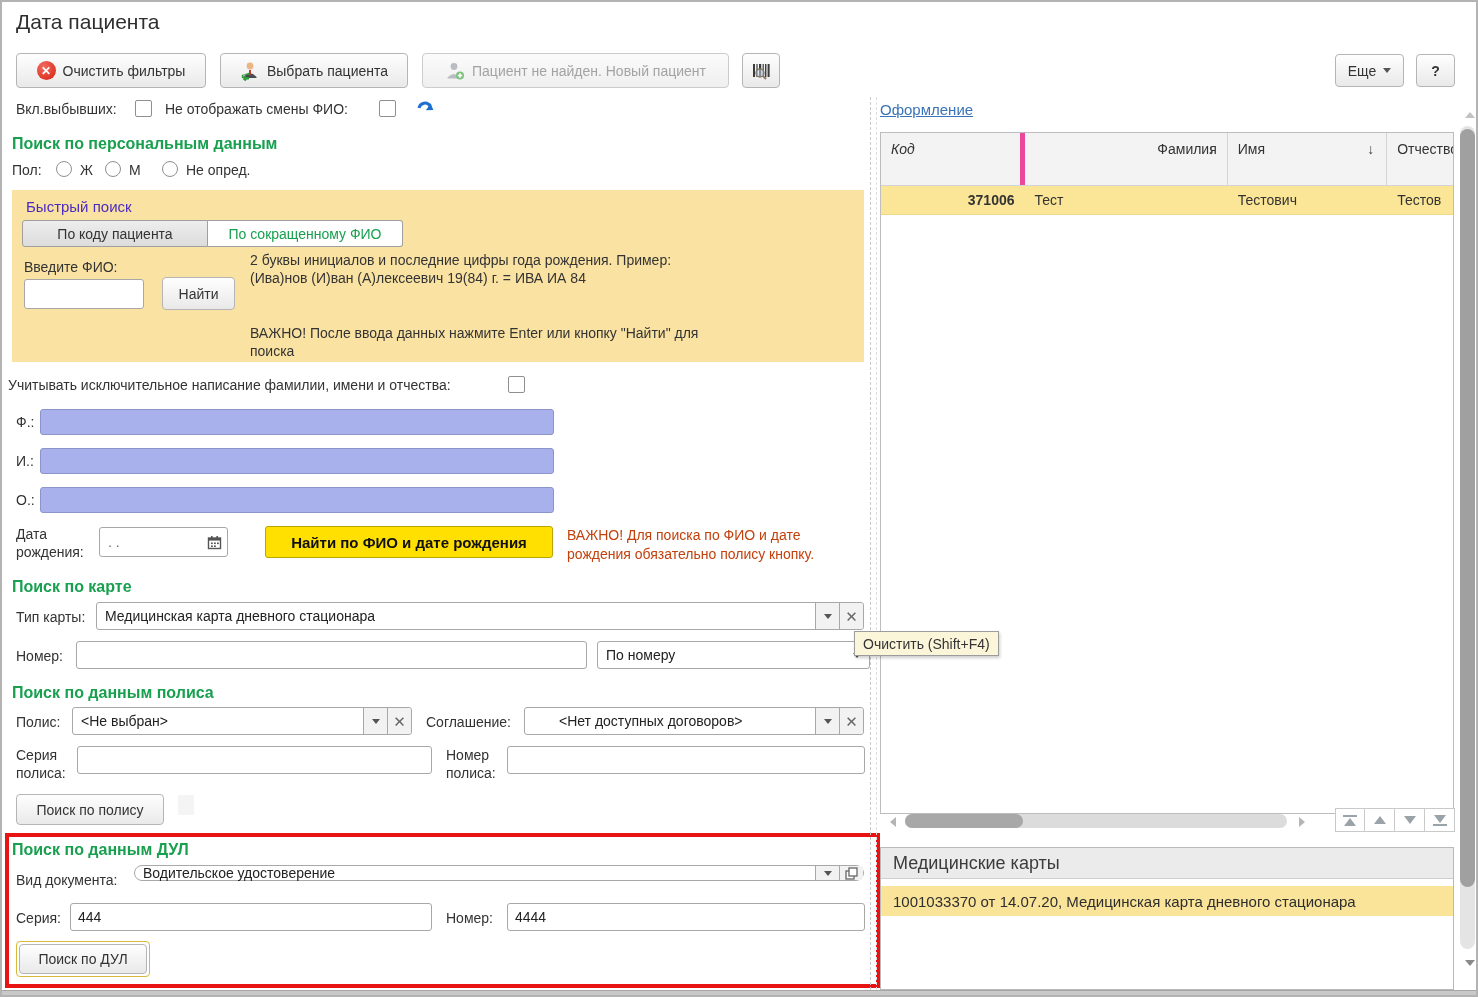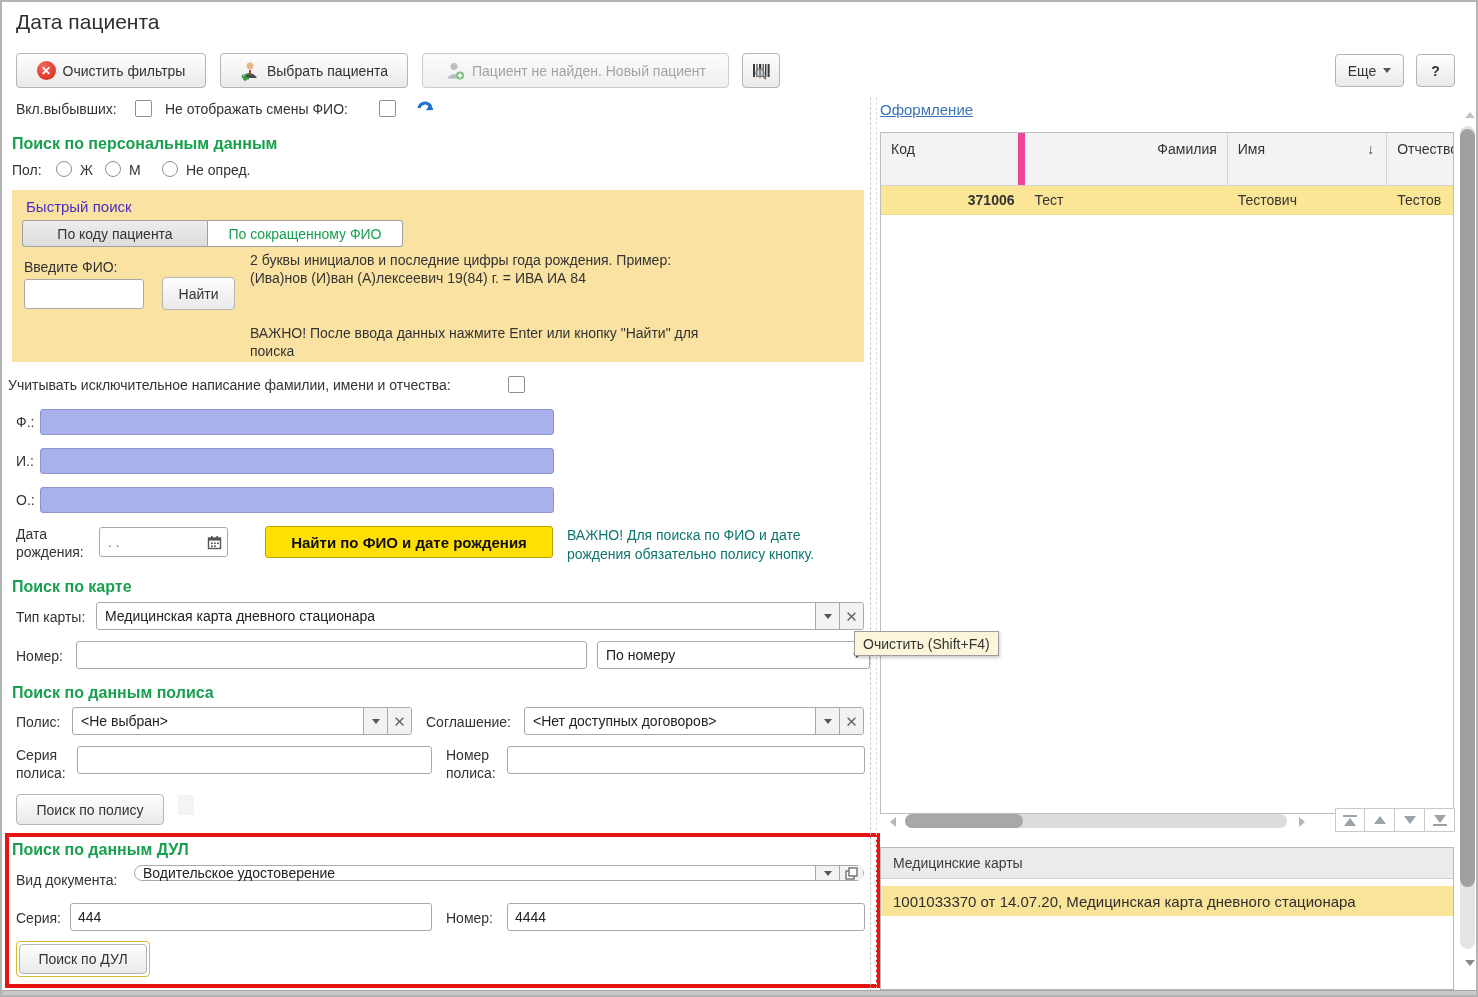--- a/index.html
+++ b/index.html
@@ -178,21 +178,21 @@
             <rect x="10" y="7.5" width="1.8" height="1.6"></rect>
             <rect x="4" y="10.4" width="1.8" height="1.6"></rect>
             <rect x="7" y="10.4" width="1.8" height="1.6"></rect>
           </g>
       </svg>
     </span>
   </div>
   <div class="abs" style="left:263px; top:524px; width:288px; height:32px; background:#ffe000; border:1px solid #b9a400; border-radius:3px; display:flex; align-items:center; justify-content:center; font-weight:bold; font-size:15px; color:#111; cursor:pointer;">
     <span>Найти по ФИО и дате рождения</span>
   </div>
-  <div class="abs" style="left:565px; top:524px; line-height:19px; font-size:14px; color:#0f766e;">
+  <div class="abs" style="left:565px; top:524px; line-height:19px; font-size:14px; color:#c2410c;">
     <div>ВАЖНО! Для поиска по ФИО и дате</div>
     <div>рождения обязательно полису кнопку.</div>
   </div>
 
   <div class="abs green-h" style="left:10px; top:576px;">Поиск по  карте</div>
   <div class="abs lbl" style="left:14px; top:607px;">Тип карты:</div>
   <div class="abs combo" style="left:94px; top:600px; width:768px; height:28px;">
     <span class="val">Медицинская карта дневного стационара</span>
     <span class="seg">
         <span class="tri-dn"></span>
@@ -217,21 +217,21 @@
   <div class="abs combo" style="left:70px; top:705px; width:340px; height:28px;">
     <span class="val">&lt;Не выбран&gt;</span>
     <span class="seg">
         <span class="tri-dn"></span>
       </span>
     <span class="seg">
         <span class="xmark">✕</span>
       </span>
   </div>
   <div class="abs lbl" style="left:424px; top:712px;">Соглашение:</div>
-  <div class="abs combo" style="left:522px; top:705px; width:340px; height:28px;">
+  <div class="abs combo" style="left:522px; top:705px; width:340px; height:28px;padding-left:26px;">
     <span class="val">&lt;Нет доступных договоров&gt;</span>
     <span class="seg">
         <span class="tri-dn"></span>
       </span>
     <span class="seg">
         <span class="xmark">✕</span>
       </span>
   </div>
 
   <div class="abs lbl" style="left:14px; top:744px; line-height:18px;">
@@ -276,21 +276,21 @@
       <span>Поиск по ДУЛ</span>
     </div>
   </div>
 
   <div class="abs" style="left:868px; top:95px; width:7px; height:893px; border-left:1px dashed #c8c8c8; border-right:1px dashed #dedede;"></div>
 
   <a class="abs" style="left:878px; top:99px; font-size:15px; color:#3a74b8; text-decoration:underline; cursor:pointer;">Оформление</a>
 
   <div class="abs" style="left:878px; top:130px; width:574px; height:682px; border:1px solid #bdbdbd; background:#fff;">
     <div style="display:flex; height:53px; background:#f3f3f3; border-bottom:1px solid #d4d4d4;">
-      <div class="cellclip" style="width:144px; padding:8px 10px; border-right:7px solid #ec4899;">
+      <div class="cellclip" style="width:144px; padding:8px 10px; border-right:5px solid #ec4899;font-style:italic;">
         <span>Код</span>
       </div>
       <div class="cellclip" style="width:204px; padding:8px 10px; border-right:1px solid #d4d4d4; position:relative;text-align:right;">
         <span>Фамилия</span>
         <span class="sort-arrow" style="position:absolute; right:12px; top:8px;">↓</span>
       </div>
       <div class="cellclip" style="width:160px; padding:8px 10px; border-right:1px solid #d4d4d4; position:relative;">
         <span>Имя</span>
         <span class="sort-arrow" style="position:absolute; right:12px; top:8px;">↓</span>
       </div>
@@ -327,21 +327,21 @@
     </div>
     <div class="navbtn" style="border-left:none;">
       <div style="display:flex; flex-direction:column; align-items:center; gap:1px;">
         <div class="tri-dn-g"></div>
           <div class="hbar"></div>
       </div>
     </div>
   </div>
 
   <div class="abs" style="left:878px; top:845px; width:574px; height:143px; border:1px solid #b9b9b9; background:#fff;">
-    <div style="height:31px; background:#ebebeb; border-bottom:1px solid #cfcfcf; display:flex; align-items:center; padding:0 12px; font-size:14px; color:#3c3c3c;">Медицинские карты</div>
+    <div style="height:31px; background:#ebebeb; border-bottom:1px solid #cfcfcf; display:flex; align-items:center; padding:0 12px; font-size:18px; color:#3c3c3c;">Медицинские карты</div>
     <div style="margin-top:7px; height:30px; background:#fae49a; display:flex; align-items:center; padding:0 12px; font-size:15px; color:#2e2e2e; cursor:pointer;">1001033370 от 14.07.20, Медицинская карта дневного стационара</div>
   </div>
 
   <div class="abs" style="left:1463px; top:110px; width:0; height:0; border-left:5px solid transparent; border-right:5px solid transparent; border-bottom:6px solid #c2c2c2;"></div>
   <div class="abs" style="left:1458px; top:124px; width:15px; height:823px; background:#e4e4e4; border-radius:8px;">
     <div style="margin-top:3px; width:15px; height:758px; background:#a0a0a0; border-radius:8px;"></div>
   </div>
   <div class="abs" style="left:1463px; top:958px; width:0; height:0; border-left:5px solid transparent; border-right:5px solid transparent; border-top:6px solid #8a8a8a;"></div>
 
   <div class="abs" style="left:0; top:988px; width:1478px; height:9px; background:#c9c9c9; border-top:1px solid #a6a6a6;"></div>

